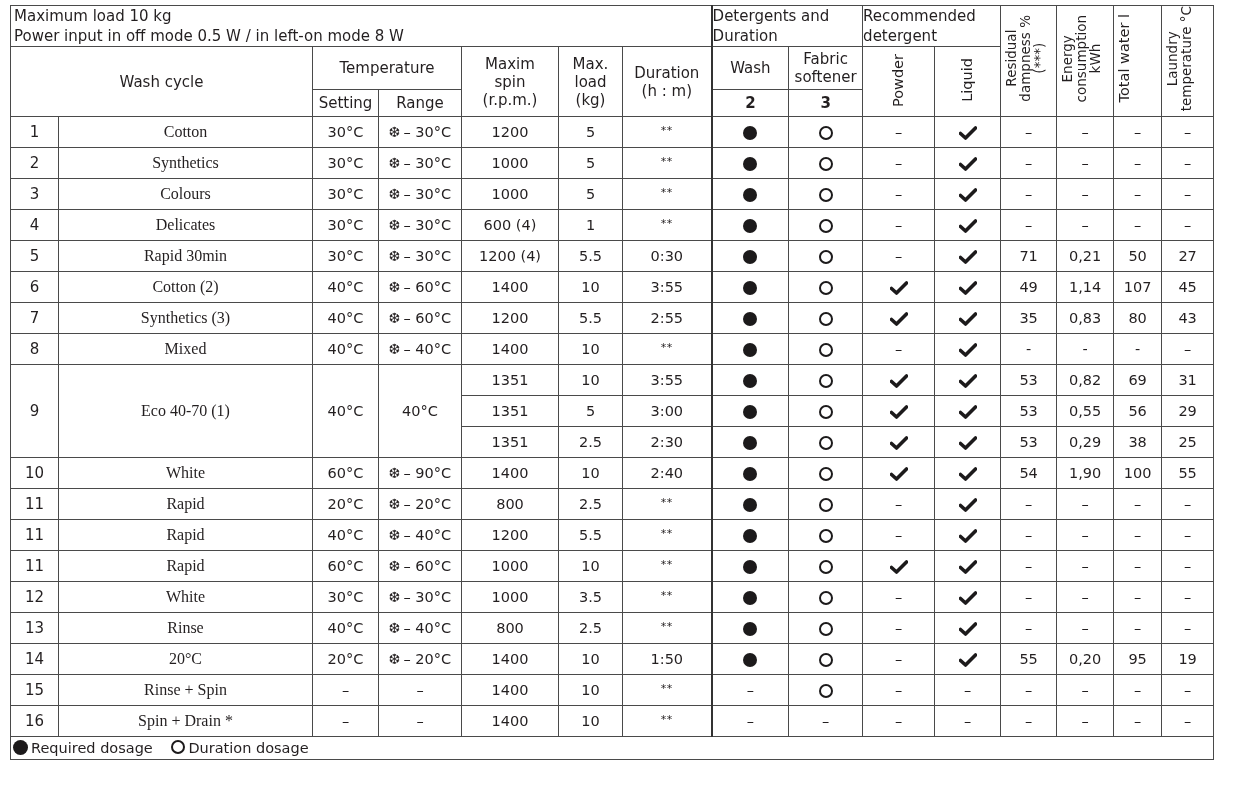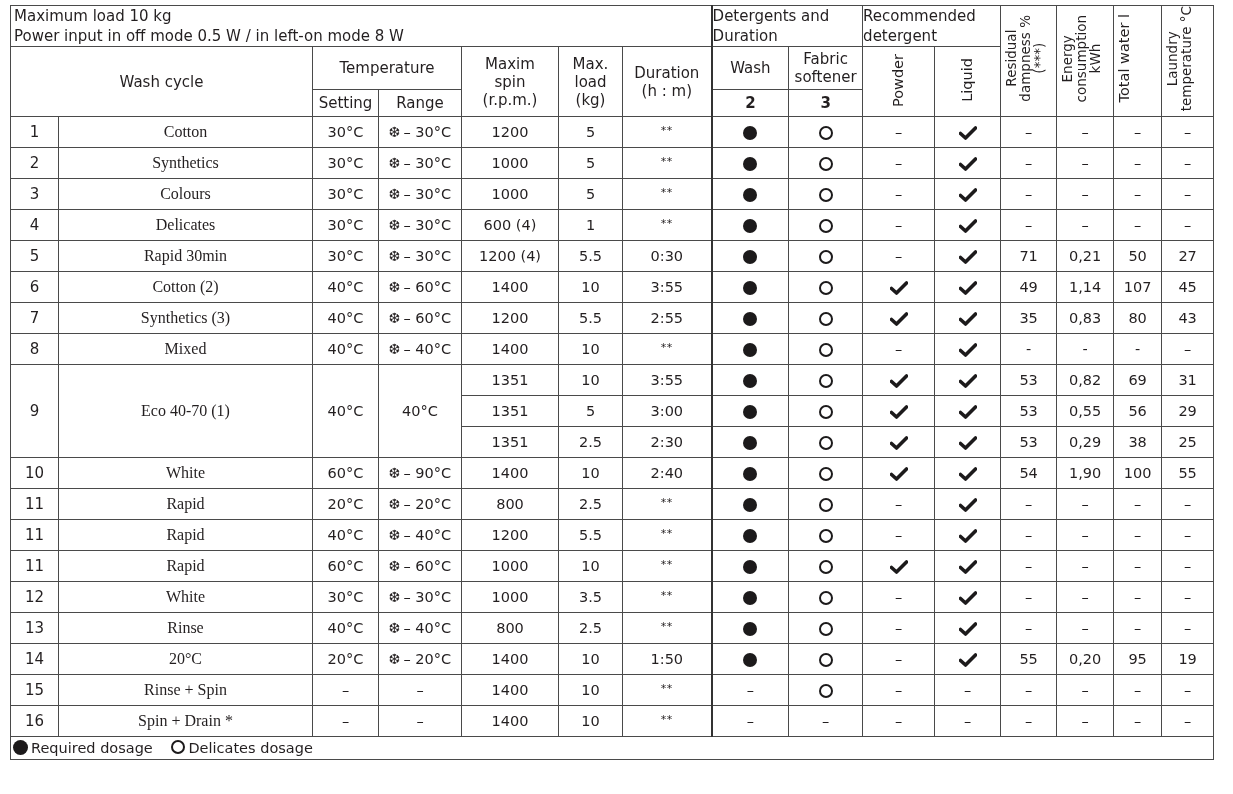--- a/index.html
+++ b/index.html
@@ -492,18 +492,18 @@
           <td><span>–</span></td>
           <td><span>–</span></td>
           <td><span>–</span></td>
           <td><span>–</span></td>
         </tr>
       </tbody>
   <tfoot>
     <tr class="legend">
       <td colspan="15">
         <span class="dot"></span><span>Required dosage</span>
-        <span class="ring"></span><span>Delicates dosage</span>
+        <span class="ring"></span><span>Duration dosage</span>
       </td>
     </tr>
   </tfoot>
 </table>
 </div>
 
 </body></html>

